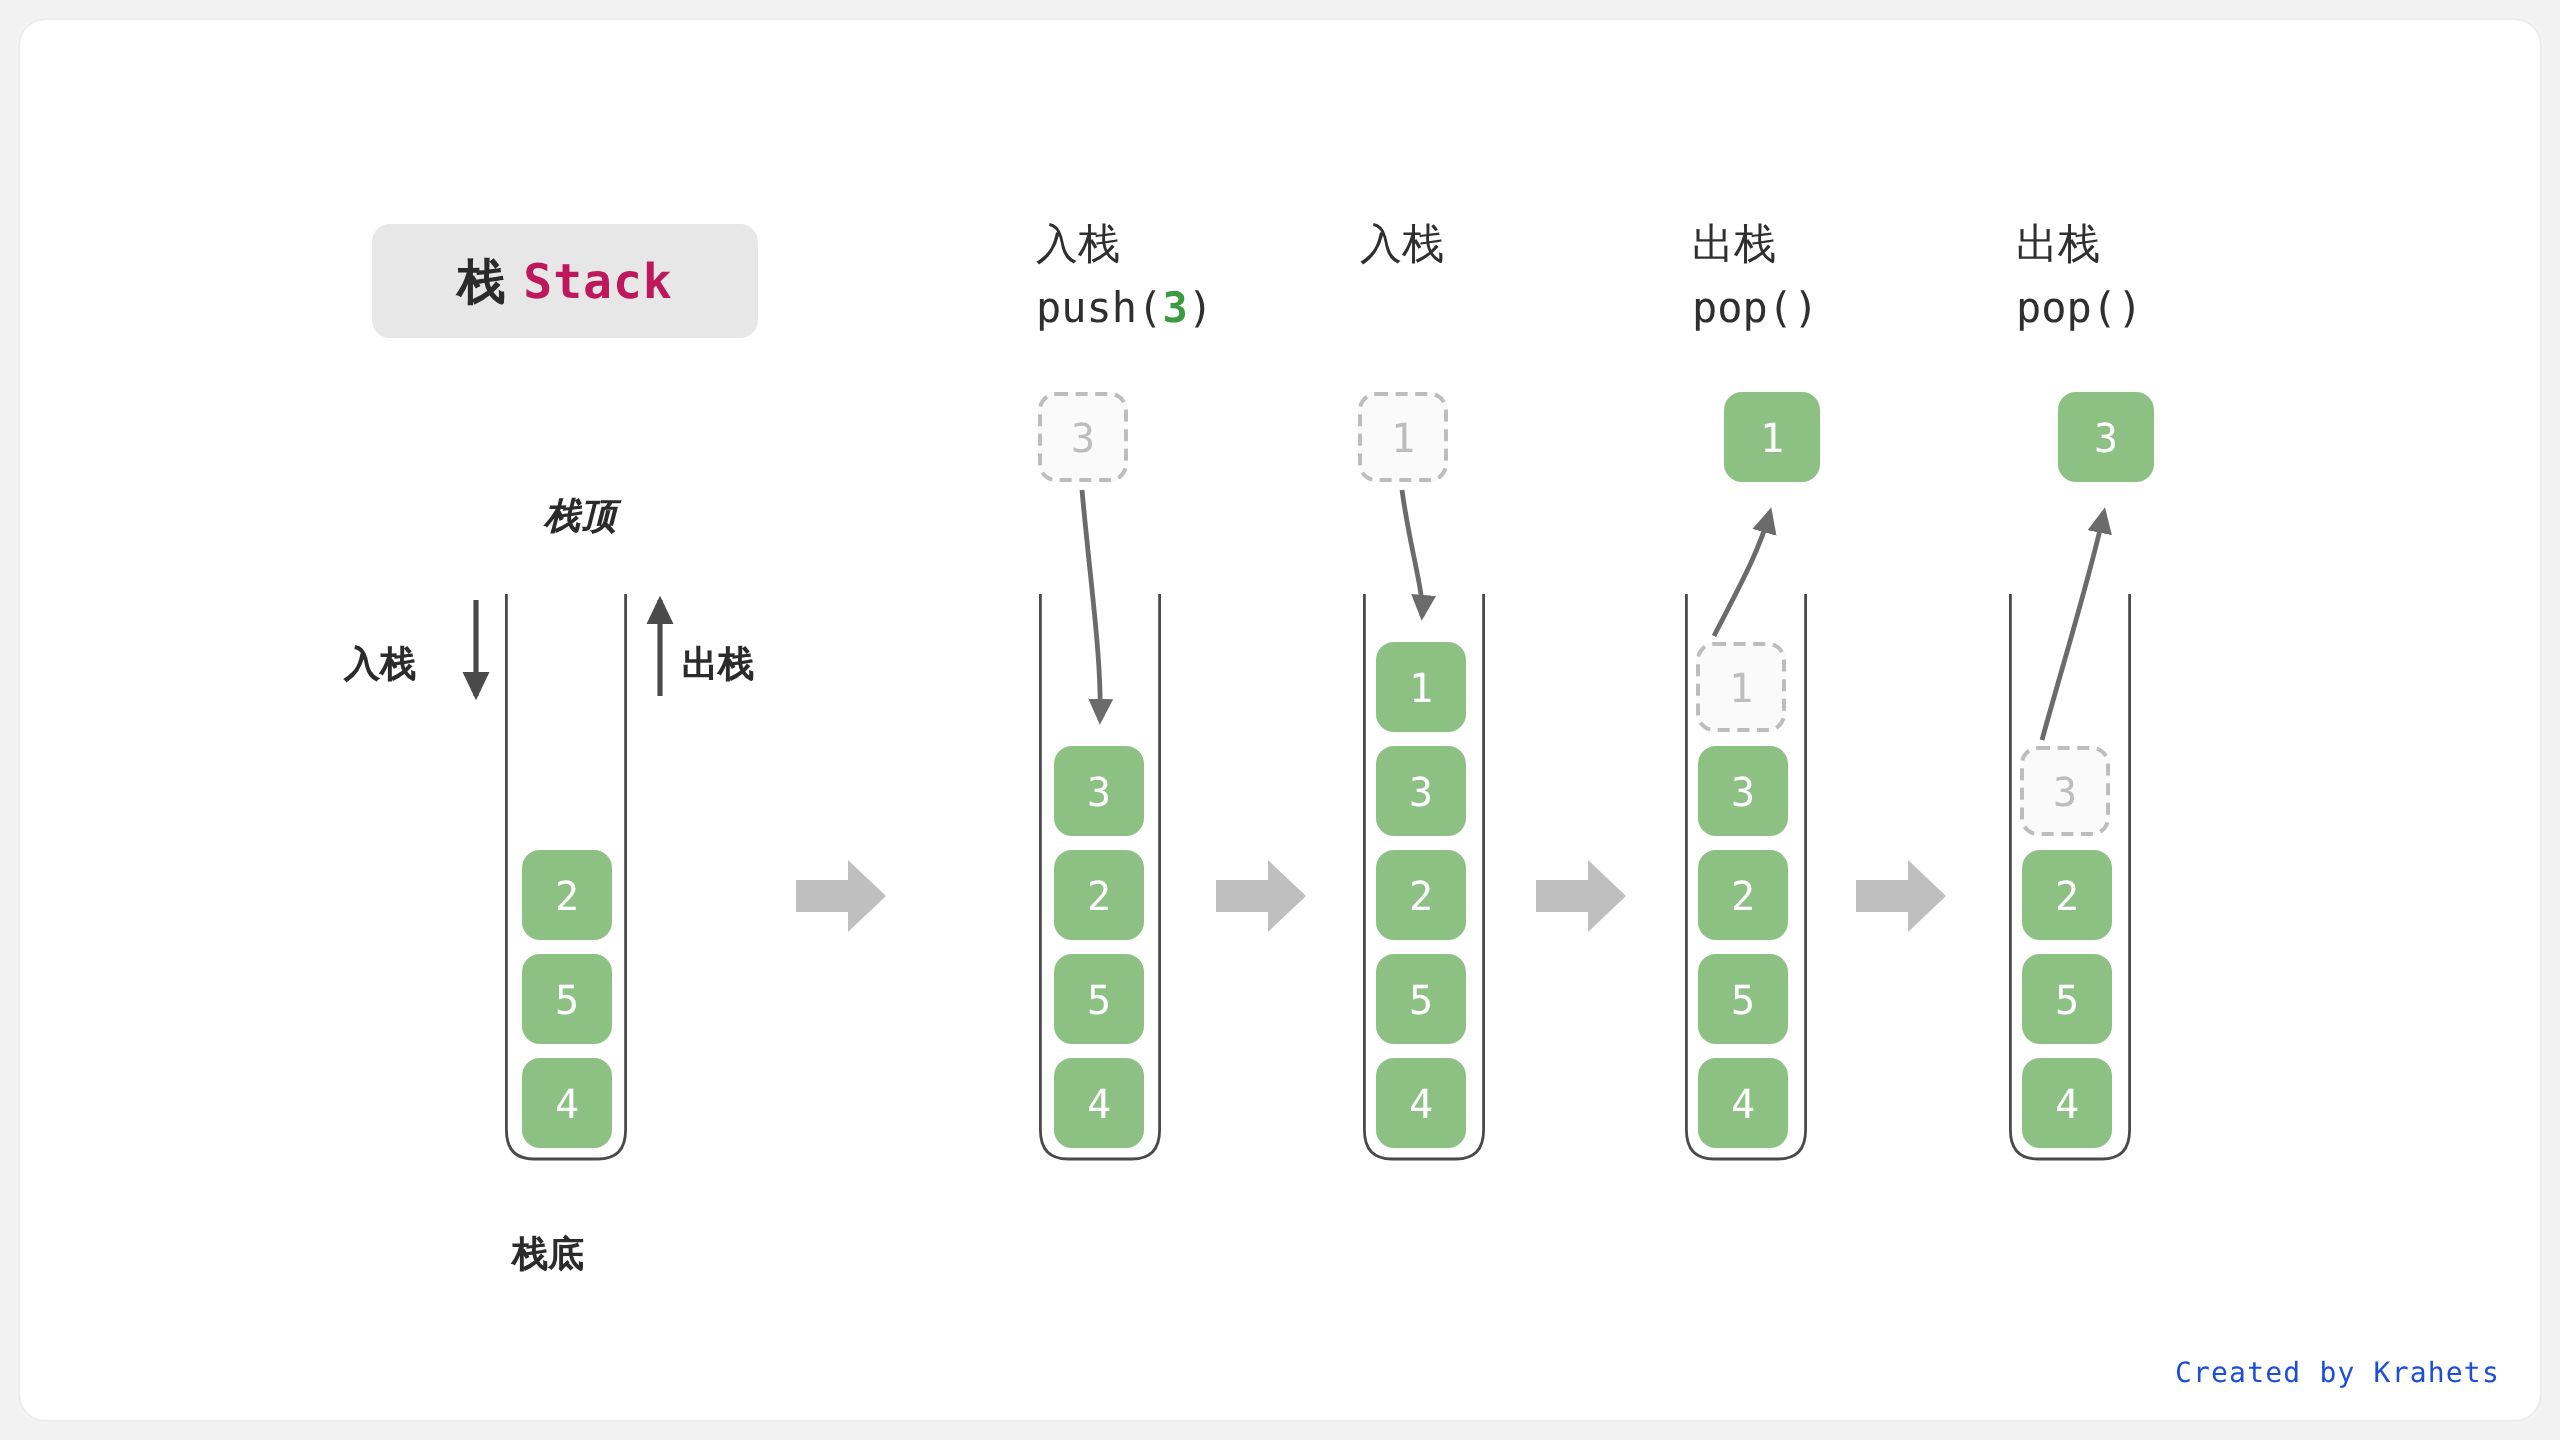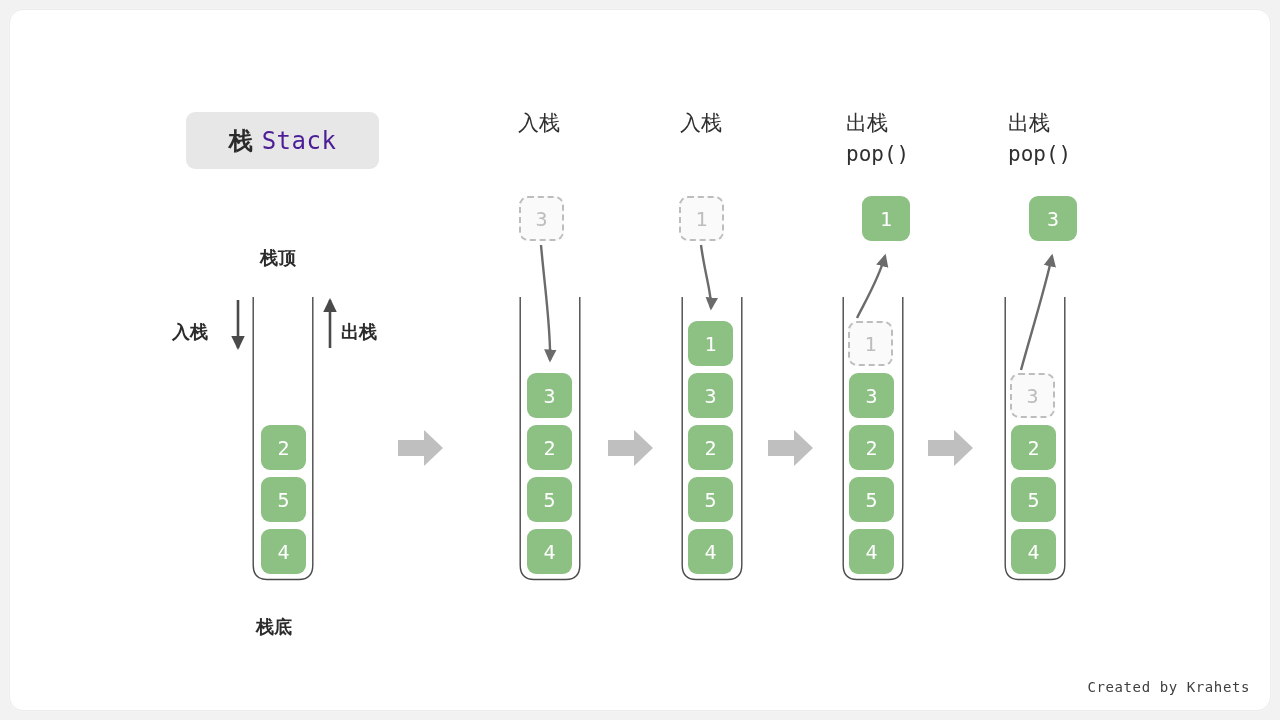--- a/index.html
+++ b/index.html
@@ -50,22 +50,23 @@
   .title-cn {
     font-family: "Liberation Sans", "DejaVu Sans", sans-serif;
     font-size: 24px;
     font-weight: bold;
     color: #2b2b2b;
     letter-spacing: 0px;
   }
   .title-en {
     font-family: "DejaVu Sans Mono", "Liberation Mono", monospace;
     font-size: 24px;
-    color: #4c1d95;
+    color: #be185d;
     letter-spacing: 0.5px;
+    font-weight: bold;
   }
 
   
   .cn-label {
     position: absolute;
     font-family: "Liberation Sans", "DejaVu Sans", sans-serif;
     font-size: 18px;
     font-weight: bold;
     color: #2b2b2b;
     white-space: nowrap;
@@ -146,42 +147,43 @@
     pointer-events: none;
   }
 
   
   .credit {
     position: absolute;
     right: 30px;
     bottom: 25px;
     font-family: "DejaVu Sans Mono", "Liberation Mono", monospace;
     font-size: 14px;
-    color: #404040;
+    color: #1d4ed8;
     letter-spacing: 0.6px;
   }
 </style>
 </head>
 <body>
 
 <div id="canvas">
   <div class="card"></div>
 
   <div class="title-badge">
     <span class="title-cn">栈</span>
     <span class="title-en">Stack</span>
   </div>
 
-  <div class="cn-label" style="left:260px; top:246px;">栈顶</div>
+  <div class="cn-label" style="left:272px; top:246px;font-style:italic;">栈顶</div>
   <div class="cn-label" style="left:256px; top:615px;">栈底</div>
   <div class="cn-label" style="left:172px; top:320px;">入栈</div>
   <div class="cn-label" style="left:341px; top:320px;">出栈</div>
 
   <div class="col-head" style="left:518px; top:108px;">
     <div class="line1">入栈</div>
+    <div class="line2"><span>push(</span><span class="num">3</span><span>)</span></div>
   </div>
 
   <div class="col-head" style="left:680px; top:108px;">
     <div class="line1">入栈</div>
   </div>
 
   <div class="col-head" style="left:846px; top:108px;">
     <div class="line1">出栈</div>
     <div class="line2"><span>pop(</span><span class="num"></span><span>)</span></div>
   </div>

